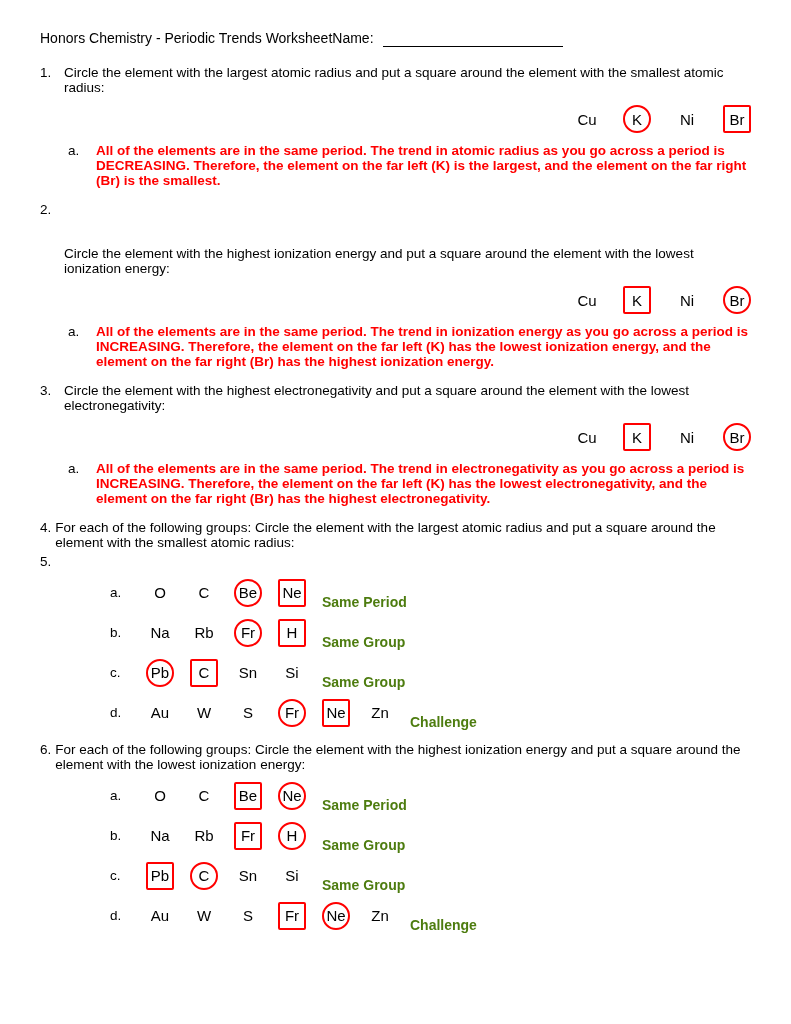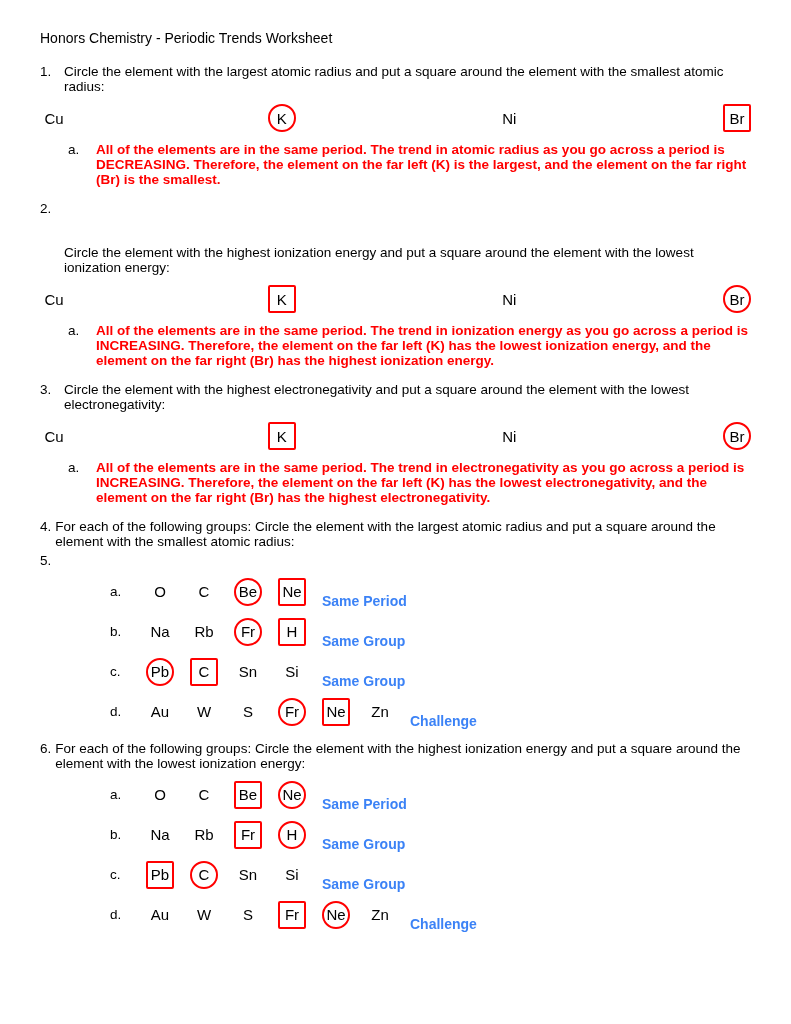--- a/index.html
+++ b/index.html
@@ -18,21 +18,21 @@
     }
     .header-title { font-size: 14px; }
     .header-name { font-size: 14px; }
     .name-line { border-bottom: 1px solid #000; display: inline-block; width: 180px; margin-left: 6px; }
 
     .question { margin-bottom: 14px; }
 
     .element-row {
       display: flex;
       align-items: center;
-      justify-content: space-between;
+      justify-content: flex-end;
       gap: 22px;
       margin: 10px 0 10px 0;
     }
     .elem {
       font-size: 15px;
       font-weight: normal;
       position: relative;
       display: inline-flex;
       align-items: center;
       justify-content: center;
@@ -52,31 +52,35 @@
       display: flex;
       align-items: center;
       gap: 16px;
       margin: 5px 0 5px 70px;
     }
     .group-label {
       font-size: 13.5px;
       min-width: 20px;
     }
     .group-tag {
-      color: #3b82f6;
+      color: #4d7c0f;
       font-weight: bold;
       font-size: 14px;
       margin-top: 19px;
     }
   </style>
 </head>
 <body>
 
 <div class="header">
   <span class="header-title">Honors Chemistry - Periodic Trends Worksheet</span>
+  <span class="header-name">
+    <span>Name: </span>
+    <span class="name-line">&nbsp;</span>
+  </span>
 </div>
 
 <div id="questions-container">
     <div class="question">
       <div style="display: flex; gap: 6px; margin-bottom: 4px;">
         <span style="min-width: 18px;">1.</span>
         <span style="flex: 1 1 0%;">Circle the element with the largest atomic radius and put a square around the element with the smallest atomic radius:</span>
       </div>
       <div class="element-row">
         <span class="elem">Cu</span>

